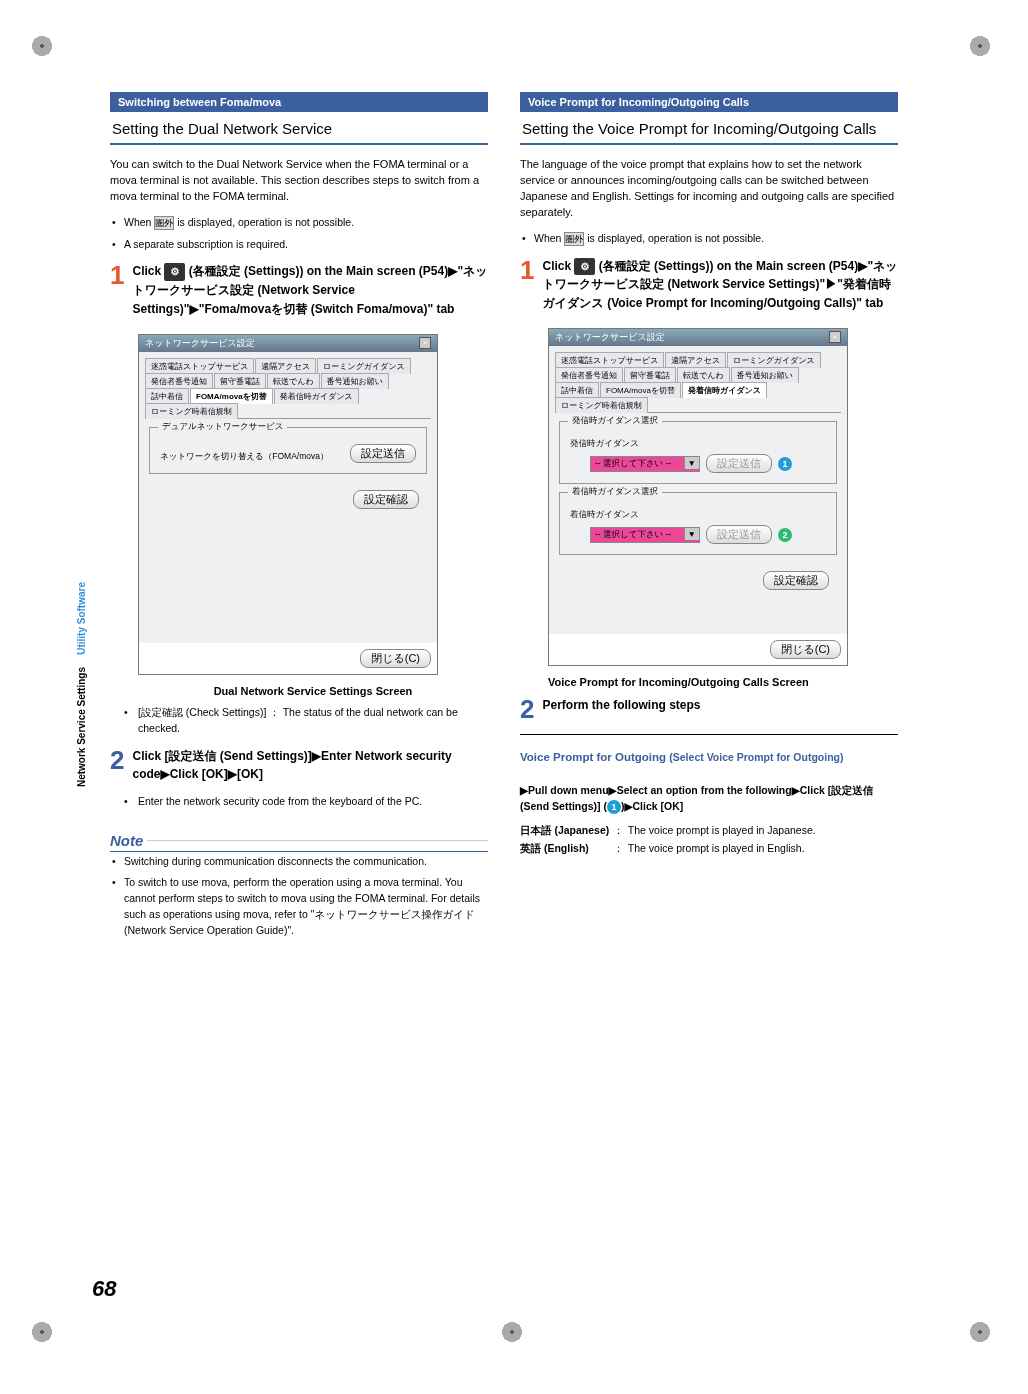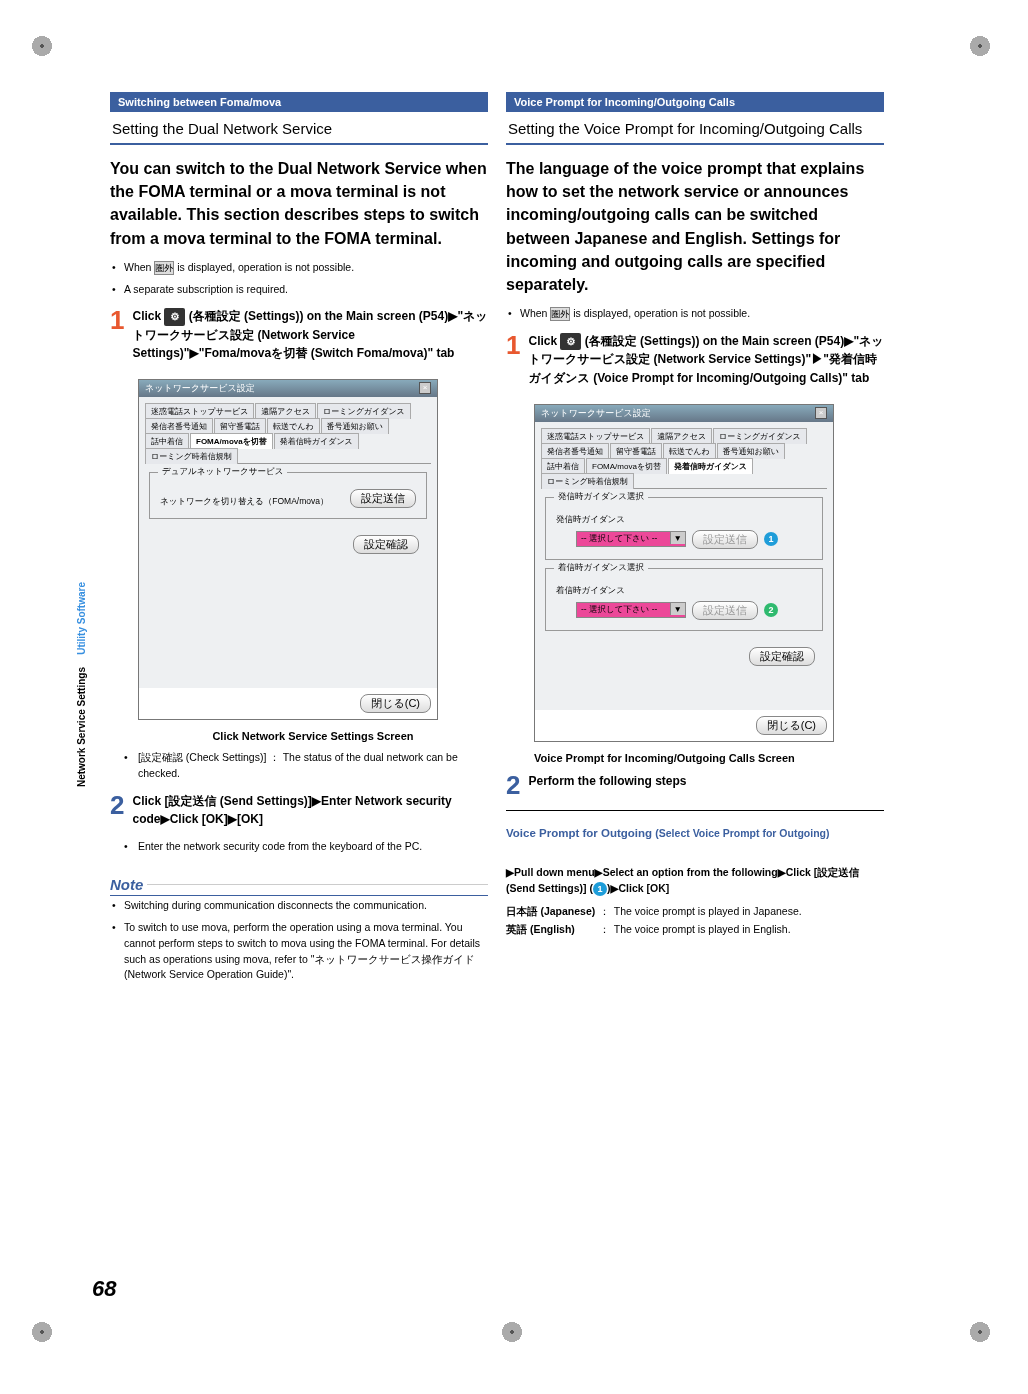--- a/index.html
+++ b/index.html
@@ -1,28 +1,28 @@
 <!DOCTYPE html>
 <html><head>
 <meta charset="utf-8">
 <style>
 *{margin:0;padding:0;box-sizing:border-box}
 body{background:#fff;font-family:Arial,sans-serif;font-size:11px;width:1028px;height:1394px;position:relative;color:#000}
 .crop-mark{position:absolute;width:24px;height:24px;border-radius:50%;background:radial-gradient(circle,#555 2px,transparent 2px),radial-gradient(circle,#aaa 10px,transparent 10px)}
 .crop-tl{top:34px;left:30px}.crop-tr{top:34px;right:36px}.crop-bl{bottom:50px;left:30px}.crop-br{bottom:50px;right:36px}.crop-bc{bottom:50px;left:500px}
-.page{display:flex;padding:92px 56px 120px 110px;gap:18px}
+.page{display:flex;padding:92px 56px 120px 110px;gap:32px}
 .sidebar{position:absolute;left:76px;top:580px;font-size:10px}
 .side-label{writing-mode:vertical-rl;text-orientation:mixed;transform:rotate(180deg);font-weight:bold;margin-bottom:8px;display:inline-block}
 .side-blue{color:#3890e0;background:linear-gradient(#fff,#fff);padding:2px 0}
 .side-black{color:#000}
 .page-num{position:absolute;left:92px;bottom:92px;font-size:22px;font-weight:bold;font-style:italic}
 .col{width:378px;display:flex;flex-direction:column;gap:2px}
 .section-header-blue{background:#3b5f9f;color:#fff;font-weight:bold;padding:4px 8px;font-size:11px}
 .section-title{font-size:15px;padding:6px 2px;border-bottom:2px solid #3b5f9f;margin-bottom:10px}
-.intro{font-weight:bold;font-size:16px;line-height:1.45;margin-bottom:8px}
+.intro{font-weight:normal;font-size:11px;line-height:1.45;margin-bottom:8px}
 .bullet{padding-left:14px;position:relative;line-height:1.5;margin-bottom:4px;font-size:10.5px}
 .bullet::before{content:"•";position:absolute;left:2px}
 .ant-icon{display:inline-block;width:20px;height:14px;background:#ddd;border:1px solid #888;vertical-align:middle;position:relative;font-size:9px;text-align:center;line-height:12px}
 .step{display:flex;gap:8px;margin:4px 0}
 .step-num{font-size:26px;font-weight:bold;line-height:1}
 .step-num.n1{color:#e8582f}
 .step-num.n2{color:#3b5f9f}
 .step-body{flex:1;font-weight:bold;font-size:12px;line-height:1.55}
 .gear-btn{display:inline-block;background:#333;color:#fff;padding:1px 6px;border-radius:2px;font-size:10px;vertical-align:middle}
 .sub-bullet{padding-left:28px;position:relative;font-size:10.5px;line-height:1.5;margin:4px 0}
@@ -42,21 +42,21 @@
 .select::after{content:"▼";float:right;background:#ccc;margin:-1px -4px -1px 4px;padding:1px 3px;border-left:1px solid #888}
 .shot-footer{text-align:right;padding:6px}
 .shot-caption{text-align:center;font-weight:bold;font-size:11px;margin:4px 0 2px 28px}
 .badge{display:inline-block;width:14px;height:14px;border-radius:50%;font-size:9px;color:#fff;text-align:center;line-height:14px;font-weight:bold;vertical-align:middle}
 .badge.b1{background:#1f9dd9}.badge.b2{background:#2fba6f}
 .note-hdr{color:#3b5f9f;font-weight:bold;font-style:italic;font-size:15px;margin-top:16px;border-bottom:1px solid #3b5f9f;padding-bottom:2px;display:flex;align-items:center;gap:4px}
 .note-hdr::after{content:"";flex:1;border-top:1px solid #ccc}
 .subhead{color:#3b5f9f;font-weight:bold;font-size:11.5px;margin-top:12px;line-height:1.4}
 .subhead .light{font-weight:bold;font-size:10.5px}
 .small{font-size:10.5px;line-height:1.5;margin-top:2px}
-.inst{font-weight:bold;font-size:10.5px;line-height:1.5;margin-top:22px}
+.inst{font-weight:bold;font-size:10.5px;line-height:1.5;margin-top:16px}
 .tbl{display:grid;grid-template-columns:auto auto 1fr;gap:2px 4px;font-size:10.5px;margin-top:6px;line-height:1.5}
 .tbl .label{font-weight:bold}
 </style>
 </head>
 <body>
 
 <div class="crop-mark crop-tl"></div>
 <div class="crop-mark crop-tr"></div>
 <div class="crop-mark crop-bl"></div>
 <div class="crop-mark crop-br"></div>
@@ -108,21 +108,21 @@
           <div style="display:flex;justify-content:space-between;align-items:flex-end">
             <span>ネットワークを切り替える（FOMA/mova）</span>
             <span class="win-btn">設定送信</span>
           </div>
         </div>
         <div style="text-align:right;padding:8px 12px"><span class="win-btn">設定確認</span></div>
         <div style="height:120px"></div>
       </div>
       <div class="shot-footer"><span class="win-btn">閉じる(C)</span></div>
     </div>
-    <div class="shot-caption">Click Network Service Settings Screen</div>
+    <div class="shot-caption">Dual Network Service Settings Screen</div>
     <div class="sub-bullet">[設定確認 (Check Settings)] ： The status of the dual network can be checked.</div>
 
     <div class="step">
       <div class="step-num n2">2</div>
       <div class="step-body">Click [設定送信 (Send Settings)]▶Enter Network security code▶Click [OK]▶[OK]</div>
     </div>
     <div class="sub-bullet">Enter the network security code from the keyboard of the PC.</div>
 
     <div class="note-hdr">
         <span>Note</span>

